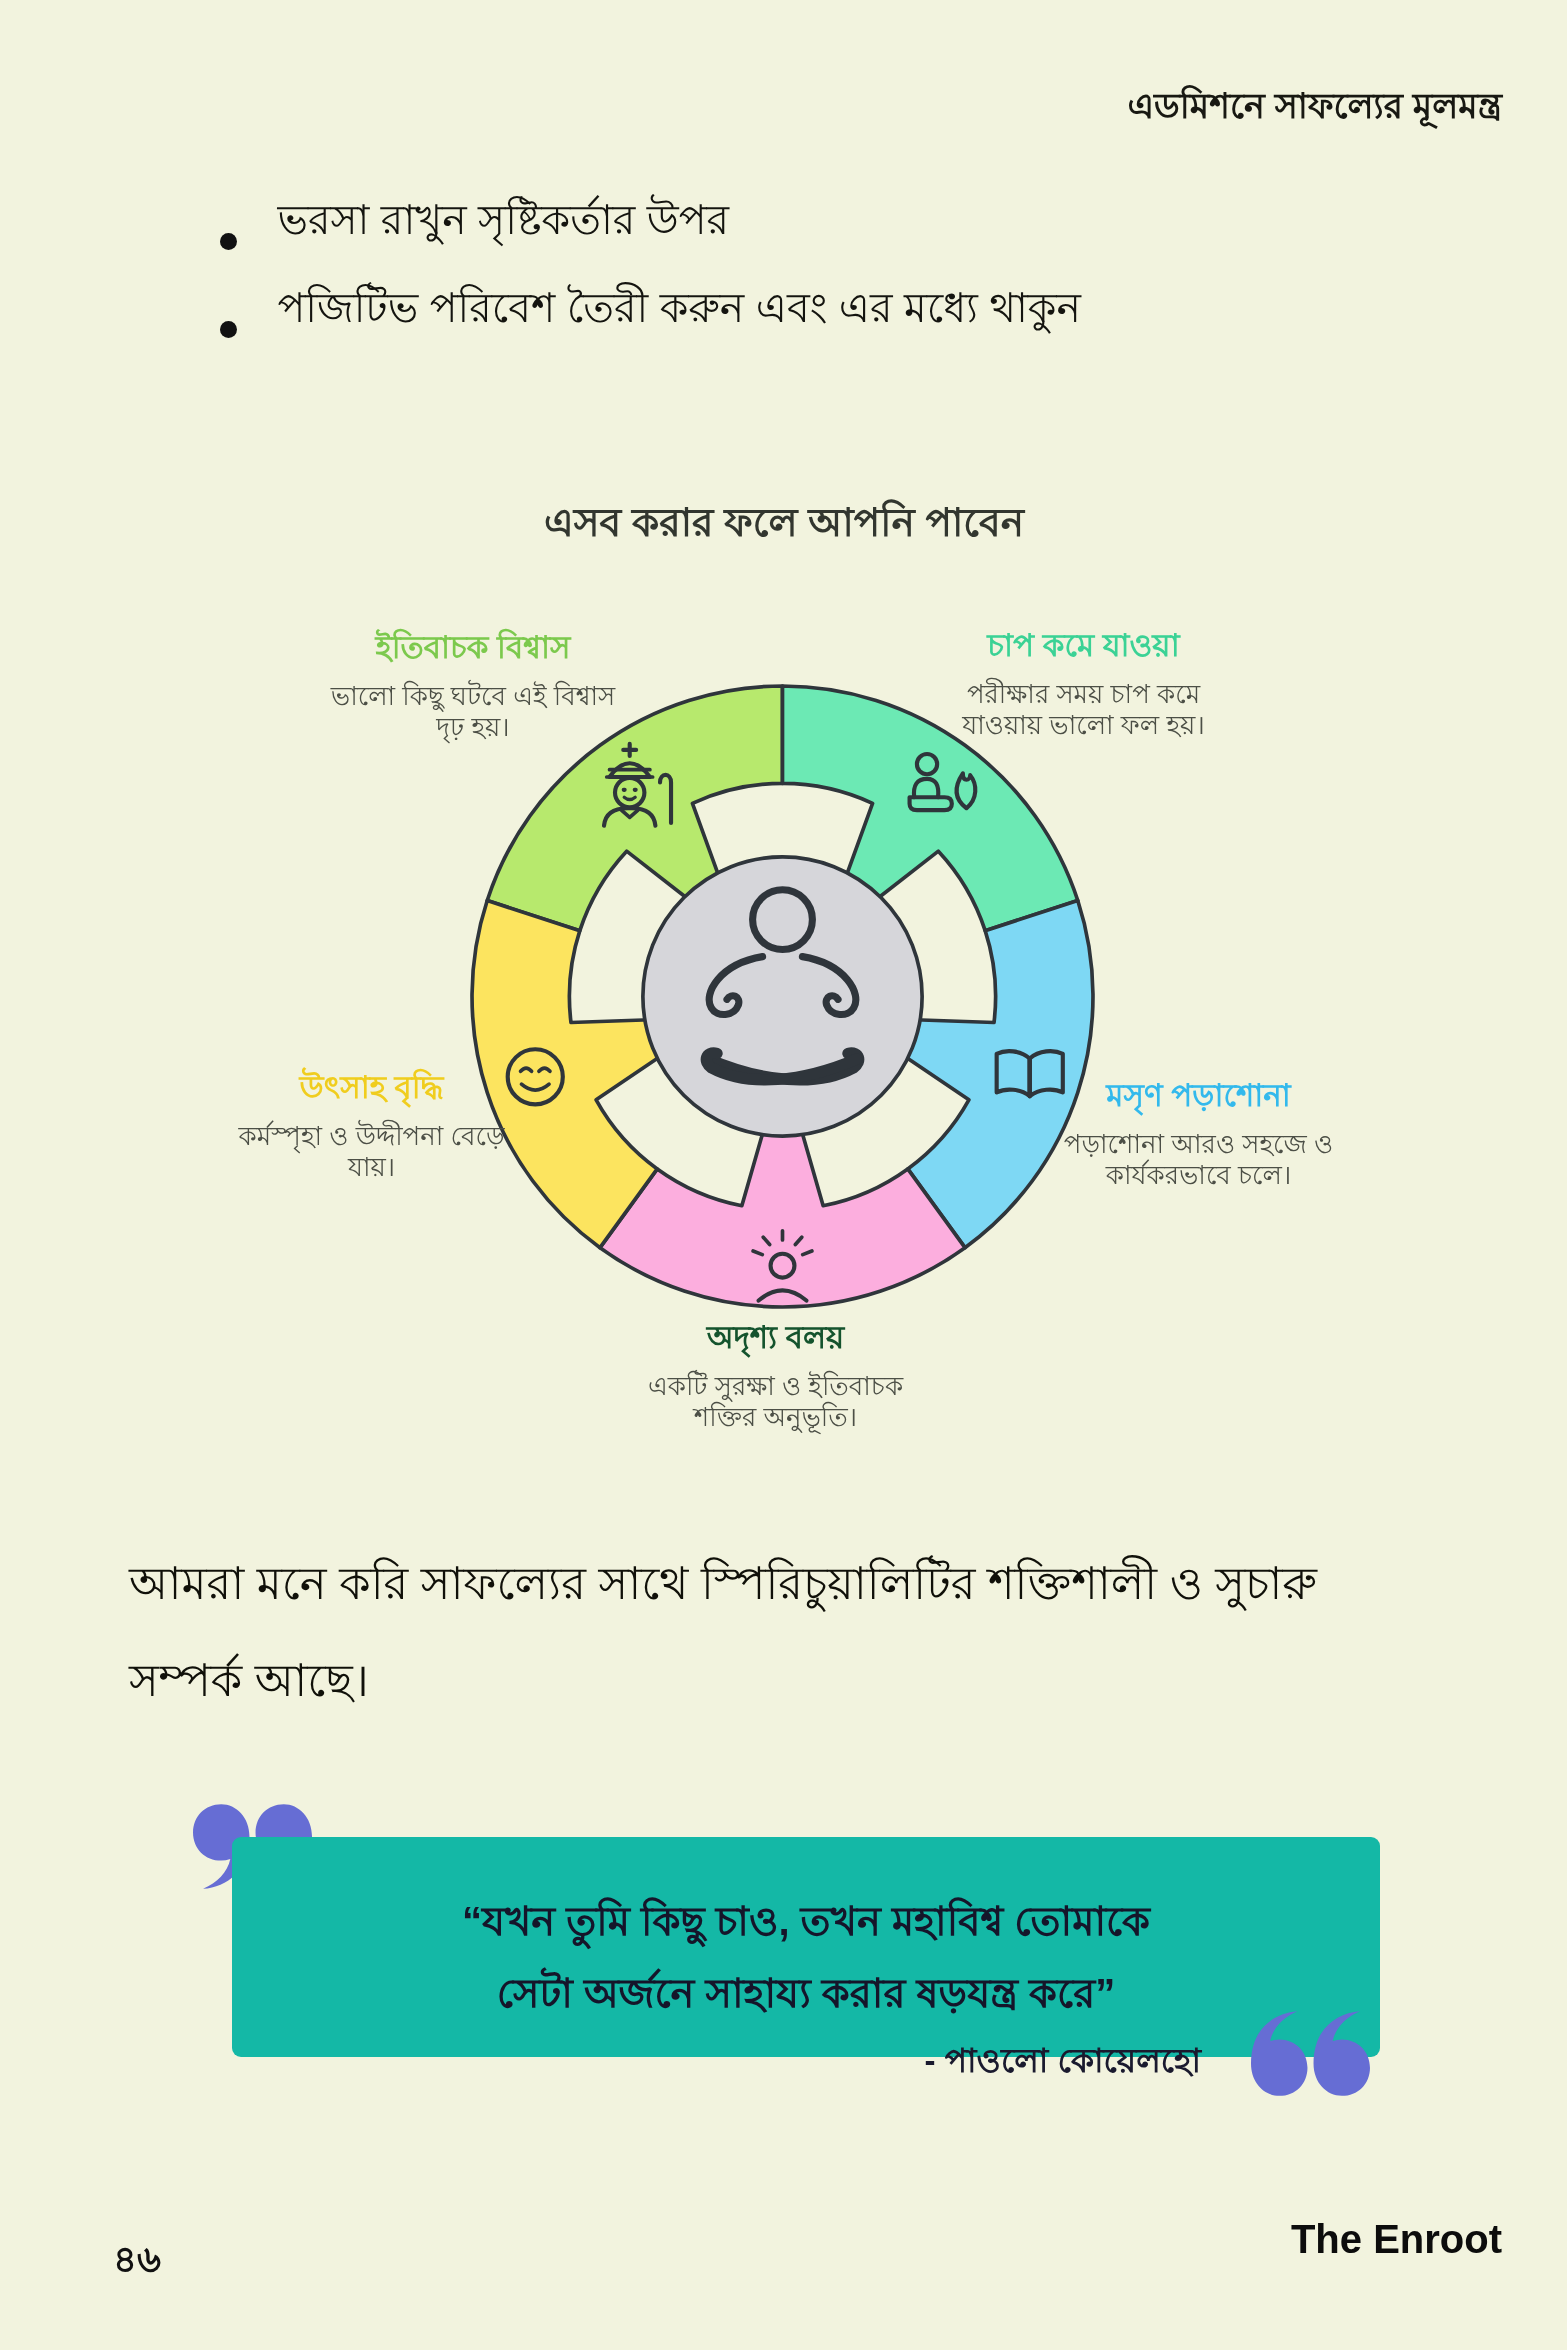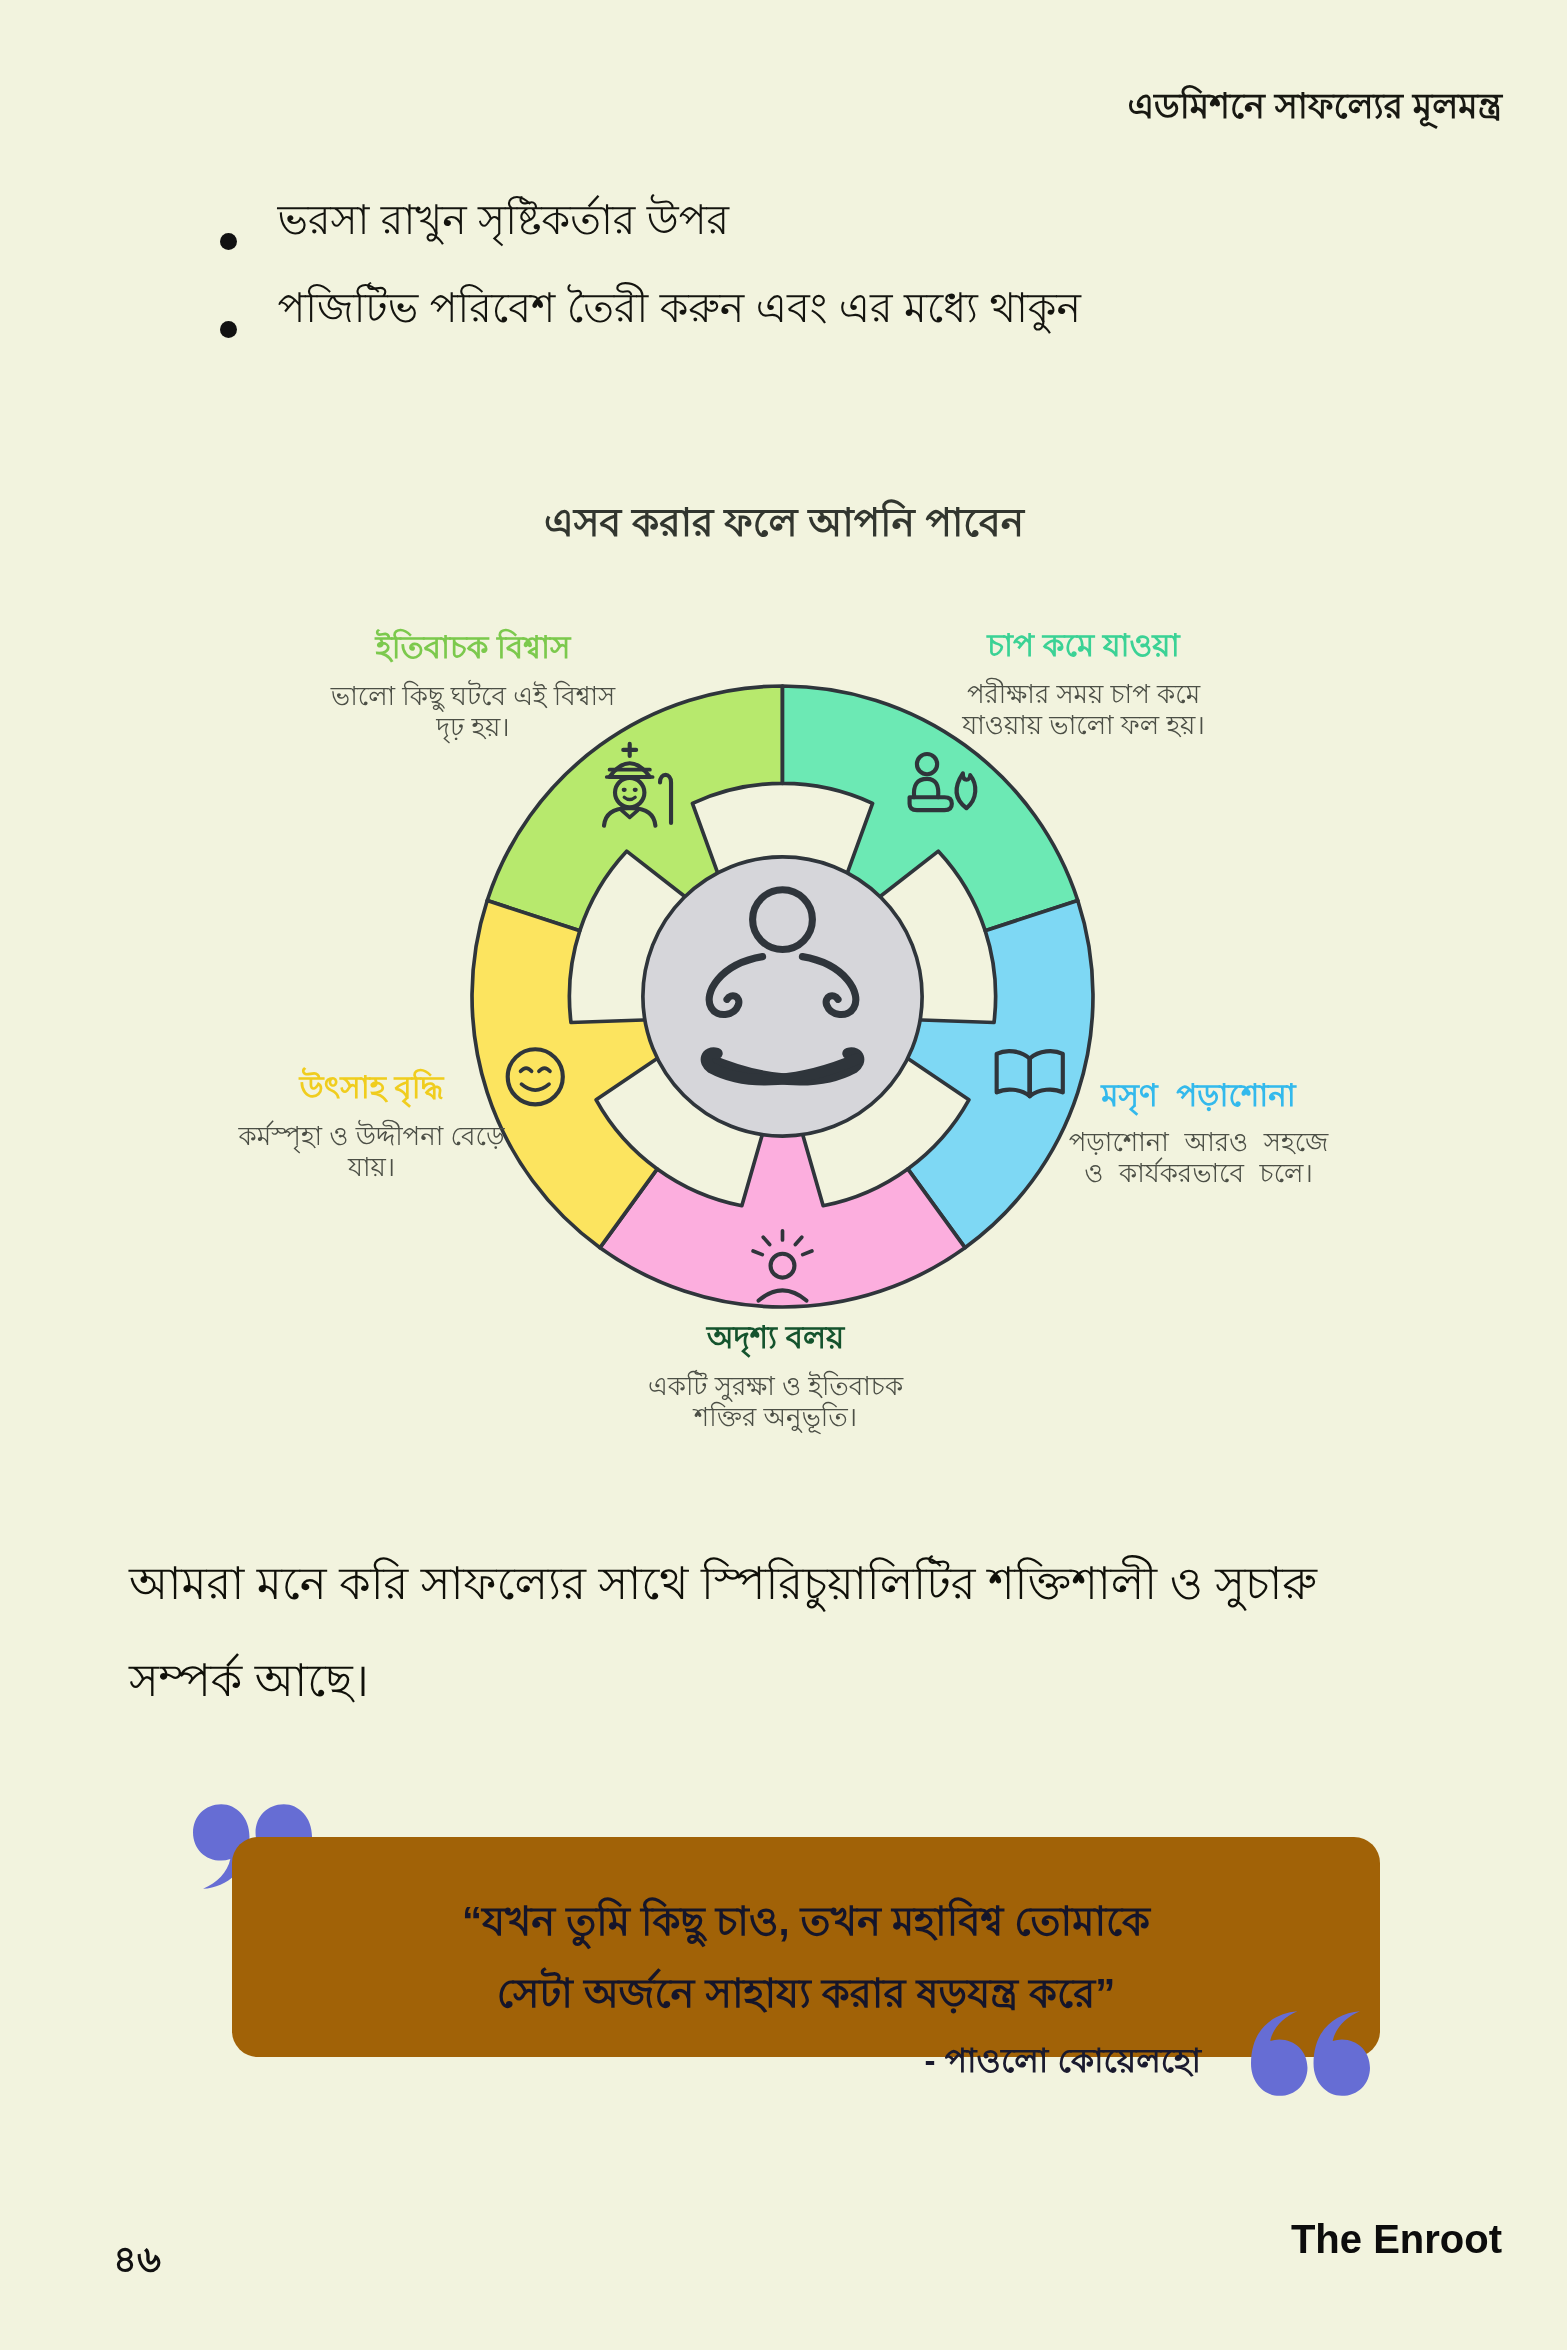--- a/index.html
+++ b/index.html
@@ -15,27 +15,27 @@
   .diagram-title{position:absolute;top:492px;left:0;width:1568px;text-align:center;font-size:39px;font-weight:700;color:#32362f;}
 
   .diagram{position:absolute;left:0;top:0;width:1568px;height:1524px;}
   #wheel-svg{position:absolute;left:461px;top:675px;}
 
   .seg-label{position:absolute;text-align:center;}
   .seg-title{font-size:31px;font-weight:700;margin-bottom:5.5px;}
   .seg-desc{font-size:26px;line-height:31px;color:#4c4f46;max-width:287px;margin:0 auto;}
   .lbl-green{left:303px;top:623px;width:340px;}
   .lbl-mint{left:909px;top:621px;width:349px;}
-  .lbl-cyan{left:1024px;top:1071px;width:349px;font-family:Liberation Mono, monospace;}
+  .lbl-cyan{left:1024px;top:1071px;width:349px;}
   .lbl-yellow{left:197px;top:1063px;width:349px;}
   .lbl-pink{left:601px;top:1313px;width:349px;}
 
   .paragraph{position:absolute;left:129px;top:1535px;width:1286px;font-size:45px;line-height:97px;color:#101009;margin:0;}
 
-  .quote-box{position:absolute;left:232px;top:1837px;width:1148px;height:220px;background:#a16207;border-radius:26px;}
+  .quote-box{position:absolute;left:232px;top:1837px;width:1148px;height:220px;background:#14b8a6;border-radius:9px;}
   .quote-lines{padding-top:48px;text-align:center;font-size:40px;font-weight:700;line-height:72px;color:#15152a;}
   .quote-attr{text-align:right;padding-right:179px;margin-top:5.5px;font-size:33px;font-weight:600;color:#1a1a2e;}
   .qmark{position:absolute;}
   .qmark-open{left:191px;top:1802px;}
   .qmark-close{left:1251px;top:2007px;transform:rotate(180deg);}
 
   .footer-num{position:absolute;left:81px;top:2230px;font-size:37px;font-weight:600;color:#111;margin-left:32px;}
   .footer-brand{position:absolute;right:66px;top:2217px;font-size:40px;font-weight:700;color:#0c0c0c;}
 </style>
 </head>

